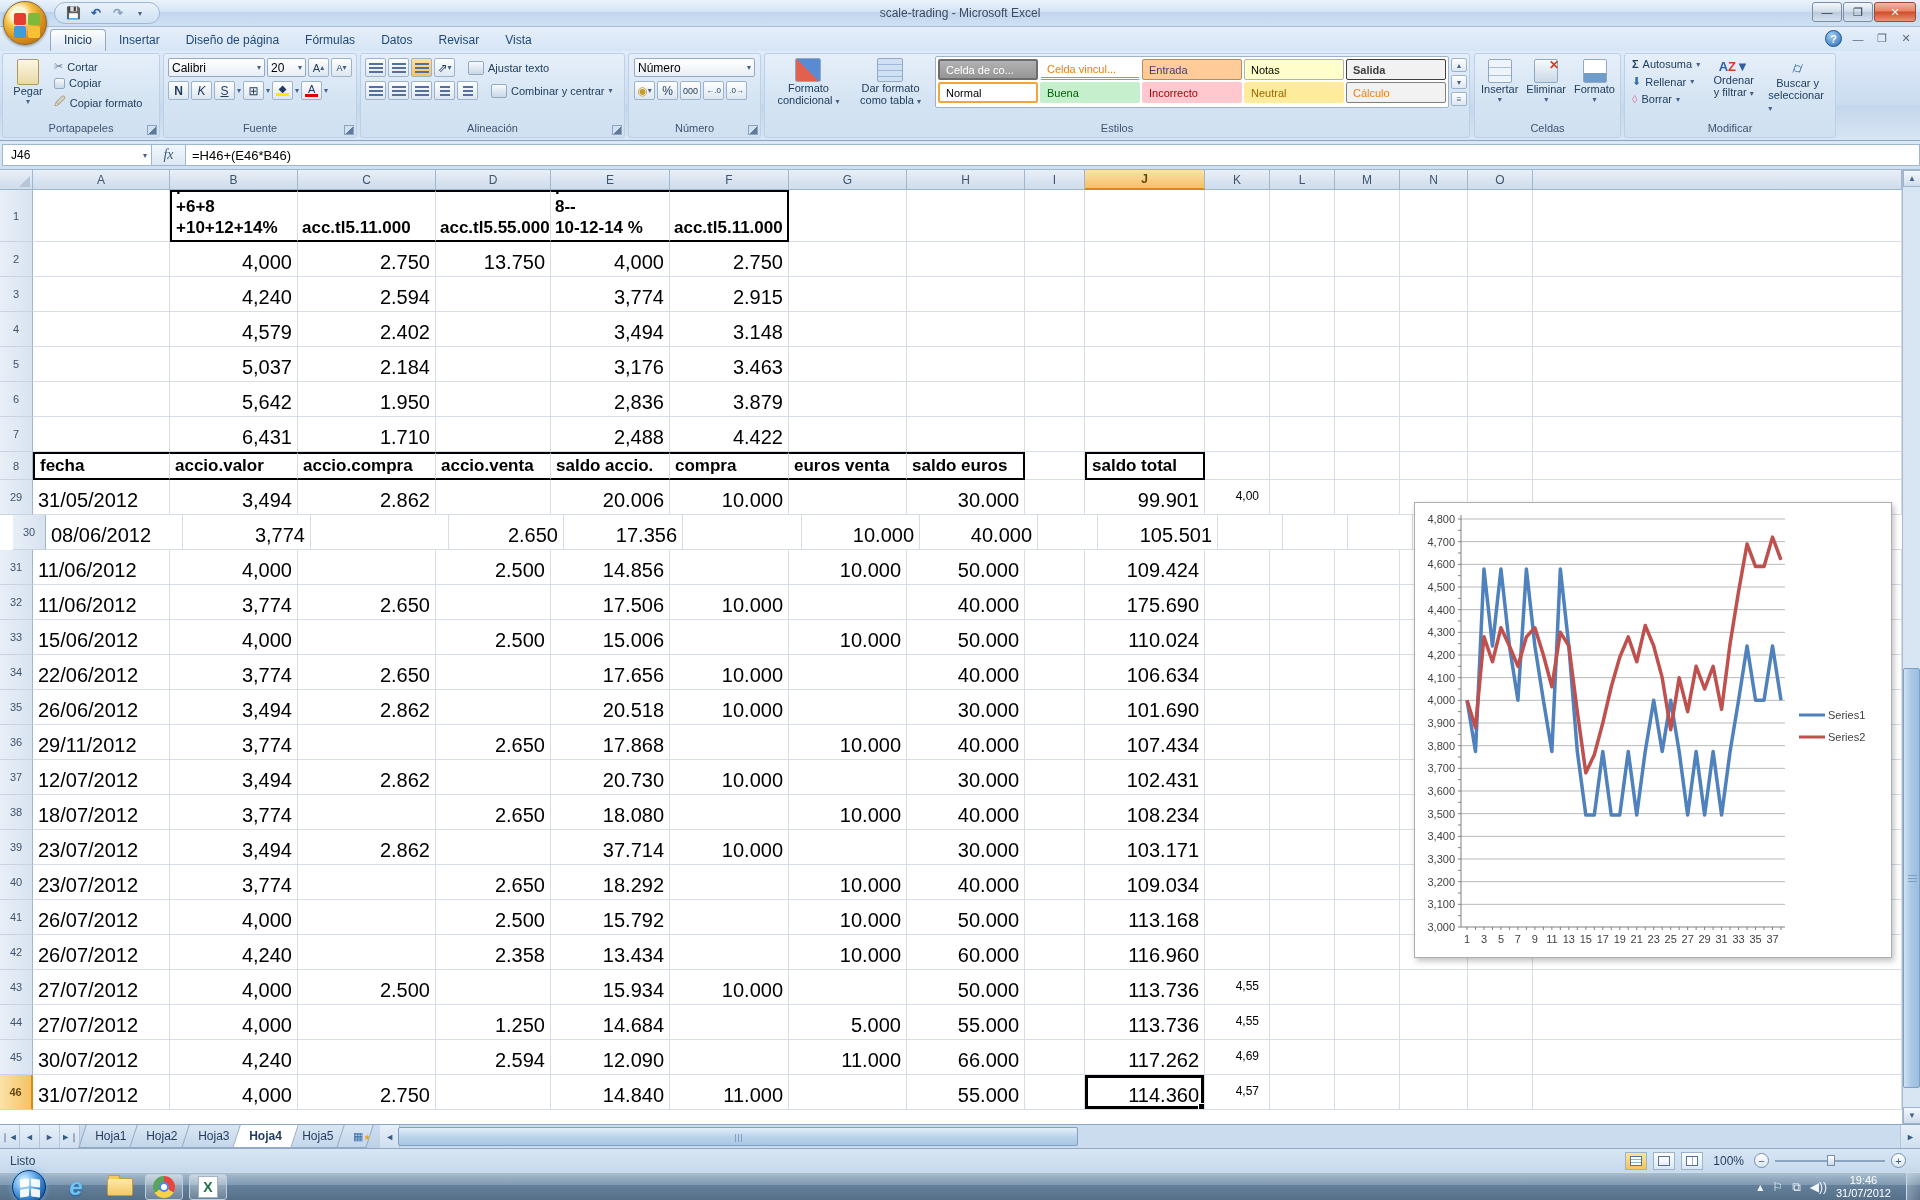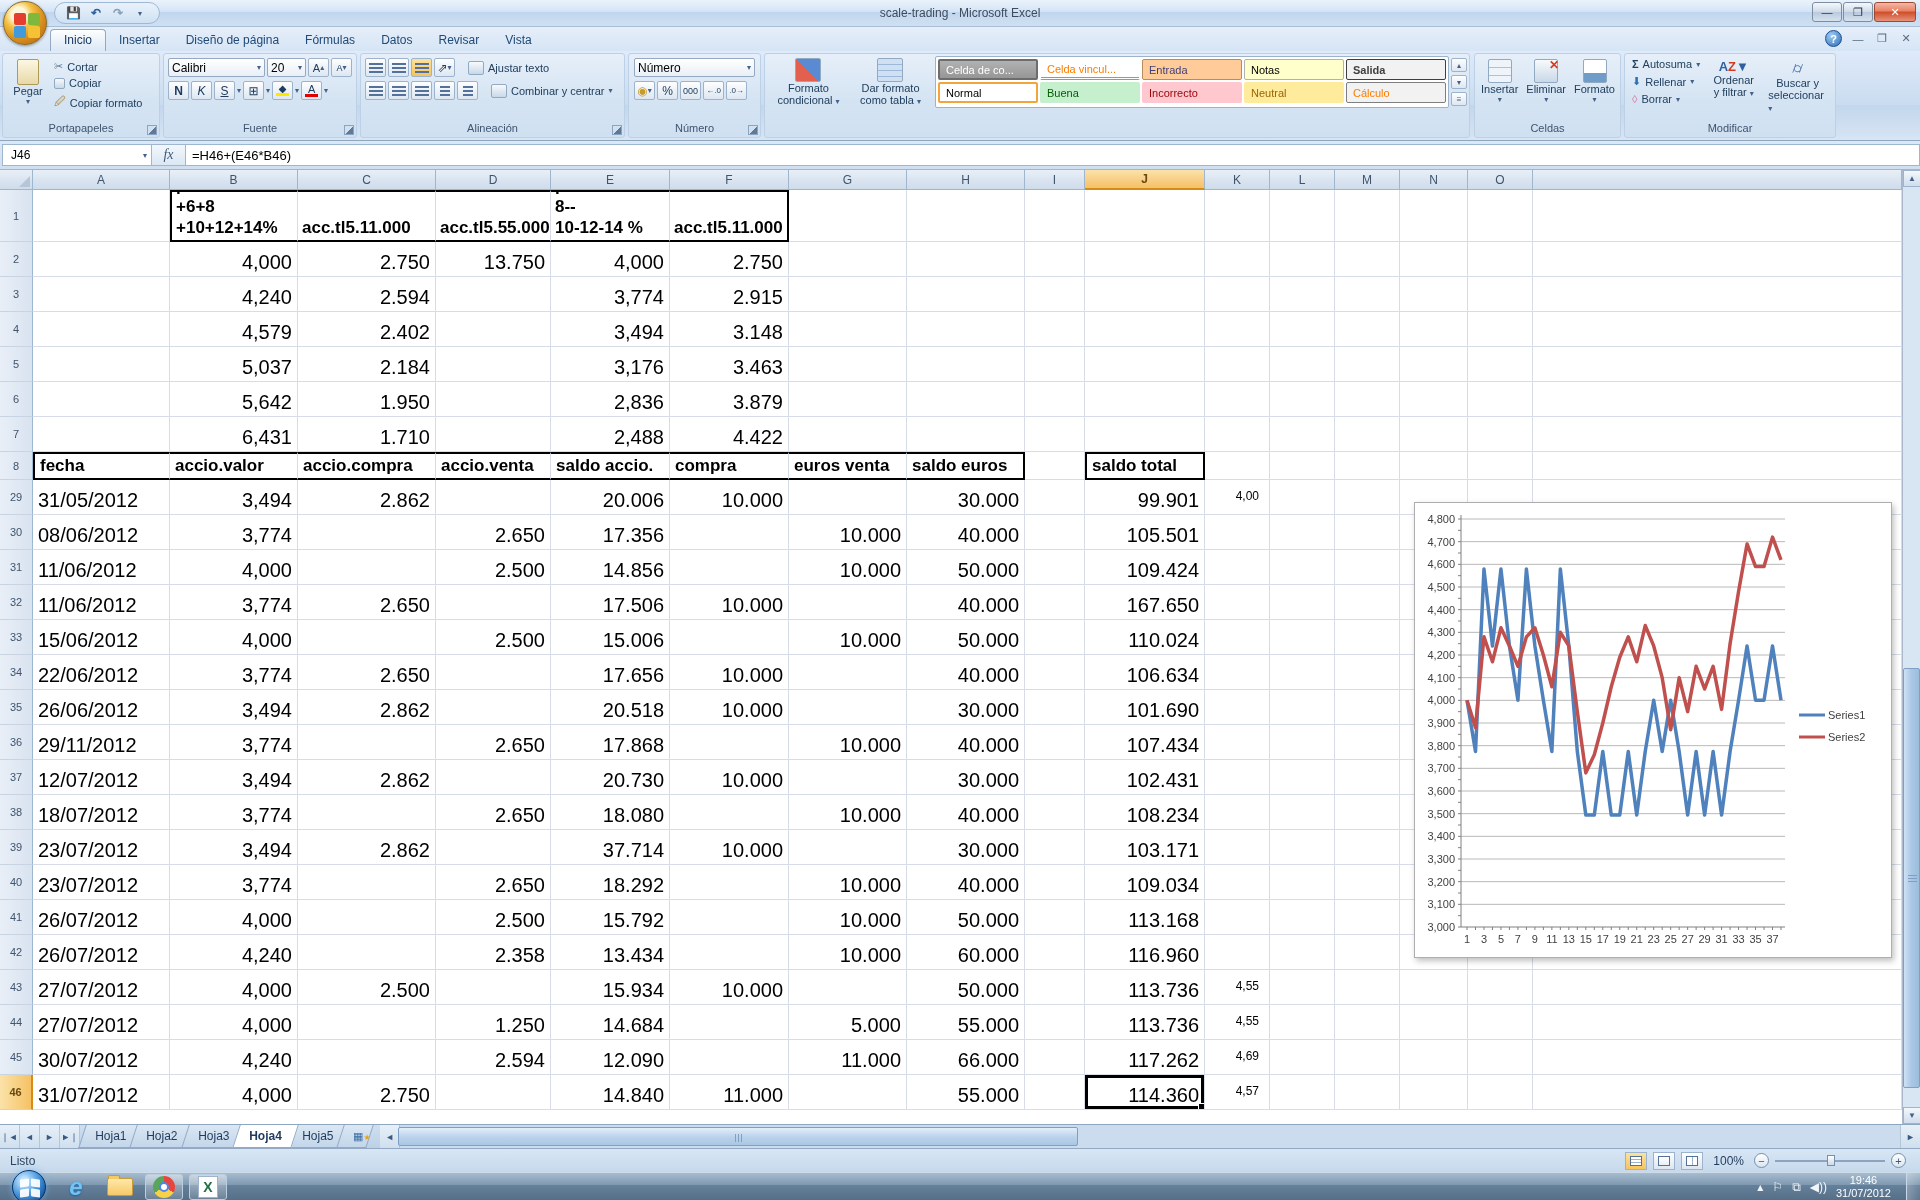--- a/index.html
+++ b/index.html
@@ -309,20 +309,21 @@
             <span class="arrow">▴</span>
           </div>
         <div class="tbtn" style="height:14px;min-width:16px">
             <span class="arrow">▾</span>
           </div>
         <div class="tbtn" style="height:14px;min-width:16px">
             <span class="arrow">≡</span>
           </div>
       </div>
     </div>
+    <div class="grp-label">Estilos</div>
   </div>
 
   <div class="grp" style="left:1474px;width:147px">
     <div style="display:flex;justify-content:space-around;padding:3px 2px">
       <div class="rbtn-lg">
           <span class="icon16" style="width:24px;height:24px;background:repeating-linear-gradient(#eef4fa 0 7px,#a9c2dd 7px 8px),#dce8f4"></span>
           <span>Insertar</span>
           <span class="arrow">▾</span>
         </div>
       <div class="rbtn-lg">
@@ -582,21 +583,21 @@
       <div class="cell" style="width: 118px;">30.000</div>
       <div class="cell" style="width: 60px;"></div>
       <div class="cell" style="width: 120px;">99.901</div>
       <div class="cell small" style="width: 65px;">4,00</div>
       <div class="cell" style="width: 65px;"></div>
       <div class="cell" style="width: 65px;"></div>
       <div class="cell" style="width: 68px;"></div>
       <div class="cell" style="width: 65px;"></div>
       <div class="cell" style="width: 369px;"></div>
     </div>
-    <div class="row" style="height: 35px;">
+    <div class="row" style="height: 35px; padding-left: 13px;">
       <div class="rn">30</div>
       <div class="cell left" style="width: 137px;">08/06/2012</div>
       <div class="cell" style="width: 128px;">3,774</div>
       <div class="cell" style="width: 138px;"></div>
       <div class="cell" style="width: 115px;">2.650</div>
       <div class="cell" style="width: 119px;">17.356</div>
       <div class="cell" style="width: 119px;"></div>
       <div class="cell" style="width: 118px;">10.000</div>
       <div class="cell" style="width: 118px;">40.000</div>
       <div class="cell" style="width: 60px;"></div>
@@ -631,21 +632,21 @@
       <div class="rn">32</div>
       <div class="cell left" style="width: 137px;">11/06/2012</div>
       <div class="cell" style="width: 128px;">3,774</div>
       <div class="cell" style="width: 138px;">2.650</div>
       <div class="cell" style="width: 115px;"></div>
       <div class="cell" style="width: 119px;">17.506</div>
       <div class="cell" style="width: 119px;">10.000</div>
       <div class="cell" style="width: 118px;"></div>
       <div class="cell" style="width: 118px;">40.000</div>
       <div class="cell" style="width: 60px;"></div>
-      <div class="cell" style="width: 120px;">167.650</div>
+      <div class="cell" style="width: 120px;">175.690</div>
       <div class="cell small" style="width: 65px;"></div>
       <div class="cell" style="width: 65px;"></div>
       <div class="cell" style="width: 65px;"></div>
       <div class="cell" style="width: 68px;"></div>
       <div class="cell" style="width: 65px;"></div>
       <div class="cell" style="width: 369px;"></div>
     </div>
     <div class="row" style="height: 35px;">
       <div class="rn">33</div>
       <div class="cell left" style="width: 137px;">15/06/2012</div>

